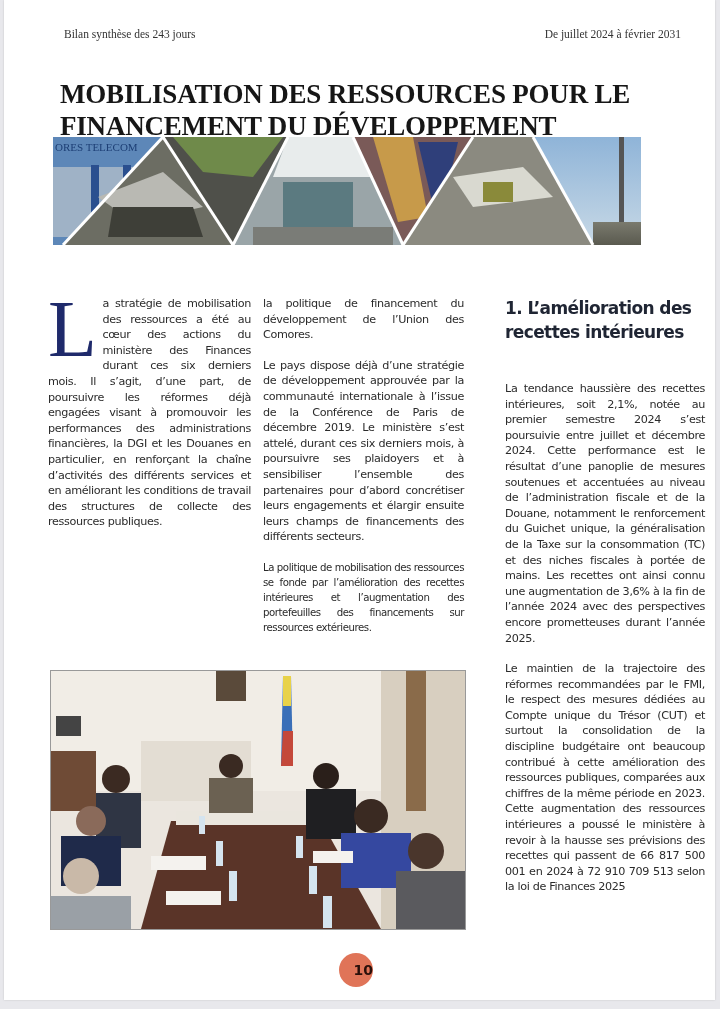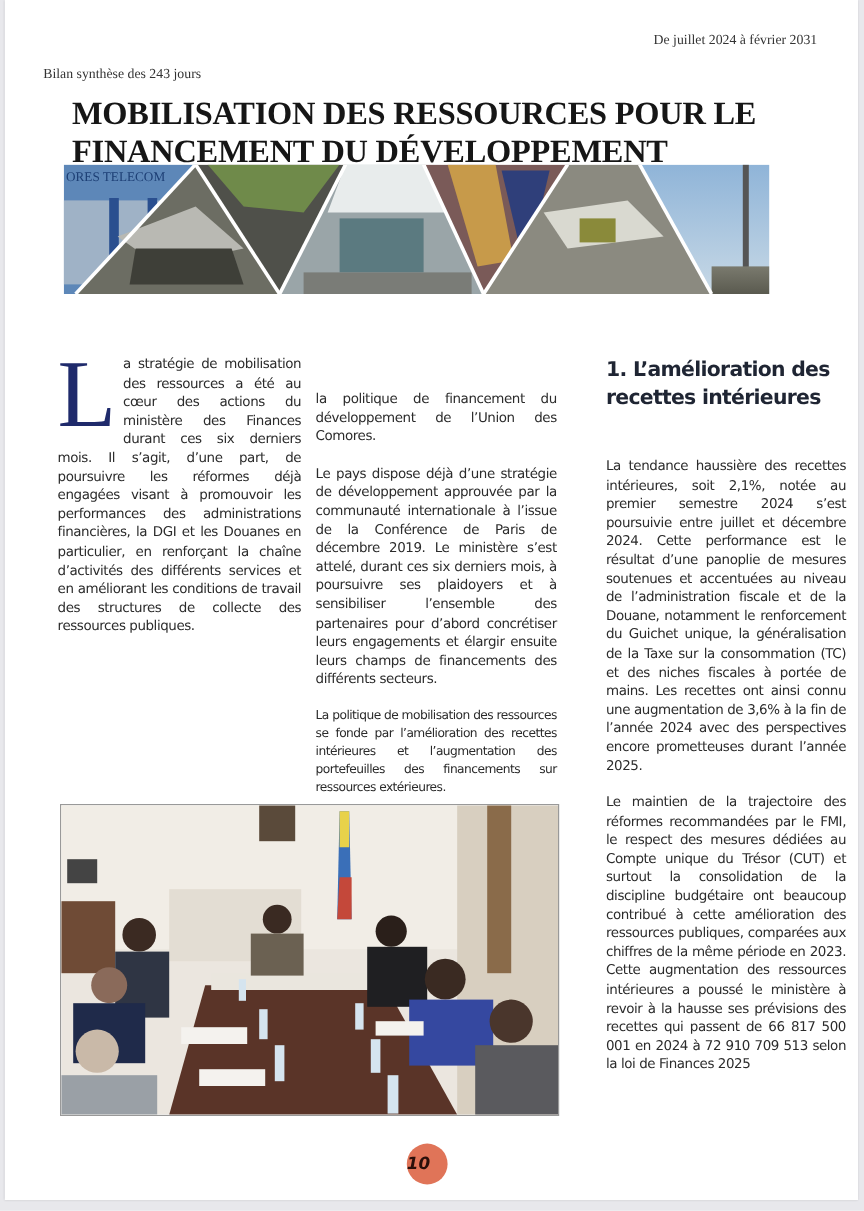--- a/index.html
+++ b/index.html
@@ -7,57 +7,57 @@
     width: 720px; height: 1009px; background: #e8e8ec; position: relative; overflow: hidden;
     font-family: "DejaVu Sans", sans-serif;
   }
   .page {
     position: absolute; left: 4px; top: 0; width: 711px; height: 1000px; background: #ffffff;
     box-shadow: 0 0 2px rgba(0,0,0,0.15);
   }
   .running-head {
     position: absolute; top: 28px; font-family: "Liberation Serif", serif; font-size: 11.5px; color: #333;
   }
-  .rh-left { left: 32px; margin-top: 28px; }
+  .rh-left { left: 60px; }
   .rh-right { right: 34px; }
   .title {
     position: absolute; left: 44px; top: 66px; width: 640px; margin: 12px;
     font-family: "Liberation Serif", serif; font-weight: bold; font-size: 27px; line-height: 32px;
     color: #161616; letter-spacing: -0.2px;
   }
   .banner {
     position: absolute; left: 49px; top: 137px; width: 588px; height: 108px; overflow: hidden;
   }
   .banner svg { display: block; }
   .col {
     position: absolute; font-family: "DejaVu Sans", sans-serif; font-size: 11.2px; line-height: 15.6px;
     color: #2b2b2b; text-align: justify; letter-spacing: -0.35px;
   }
   .col p { margin: 0 0 15px 0; }
   .col1 { left: 44px; top: 296px; width: 203px; }
-  .col2 { left: 259px; top: 296px; width: 201px; margin-top: 29px; }
+  .col2 { left: 259px; top: 296px; width: 201px; }
   .col3 { left: 473px; top: 296px; width: 200px; margin-left: 28px; }
   .dropcap {
     float: left; font-family: "Liberation Serif", serif; font-size: 80px; line-height: 62px;
     color: #1f2a6b; margin: 2px 6px 0 0; height: 62px;
   }
   .small { font-size: 10.2px; line-height: 15px; letter-spacing: -0.45px; }
   .section-title {
     font-family: "DejaVu Sans", sans-serif; font-weight: bold; font-size: 17px; line-height: 24px;
     color: #1f2533; margin: 0 0 37px 0; text-align: left; letter-spacing: -0.6px;
   }
   .photo {
     position: absolute; left: 46px; top: 670px; width: 414px; height: 258px; overflow: hidden;
     border: 1px solid #999;
   }
   .photo svg { display: block; }
   .page-num {
     position: absolute; left: 335px; top: 953px; width: 34px; height: 34px; border-radius: 50%;
     background: #e07458; color: #2a0f0a; font-family: "DejaVu Sans", sans-serif; font-weight: bold;
-    font-size: 14px; line-height: 34px; text-align: left; font-style: italic;
+    font-size: 14px; line-height: 34px; text-align: right;
   }
 </style>
 </head>
 <body>
 
 <div class="page">
 
   <div class="running-head rh-left">Bilan synthèse des 243 jours</div>
   <div class="running-head rh-right">De  juillet 2024  à février 2031</div>
 

